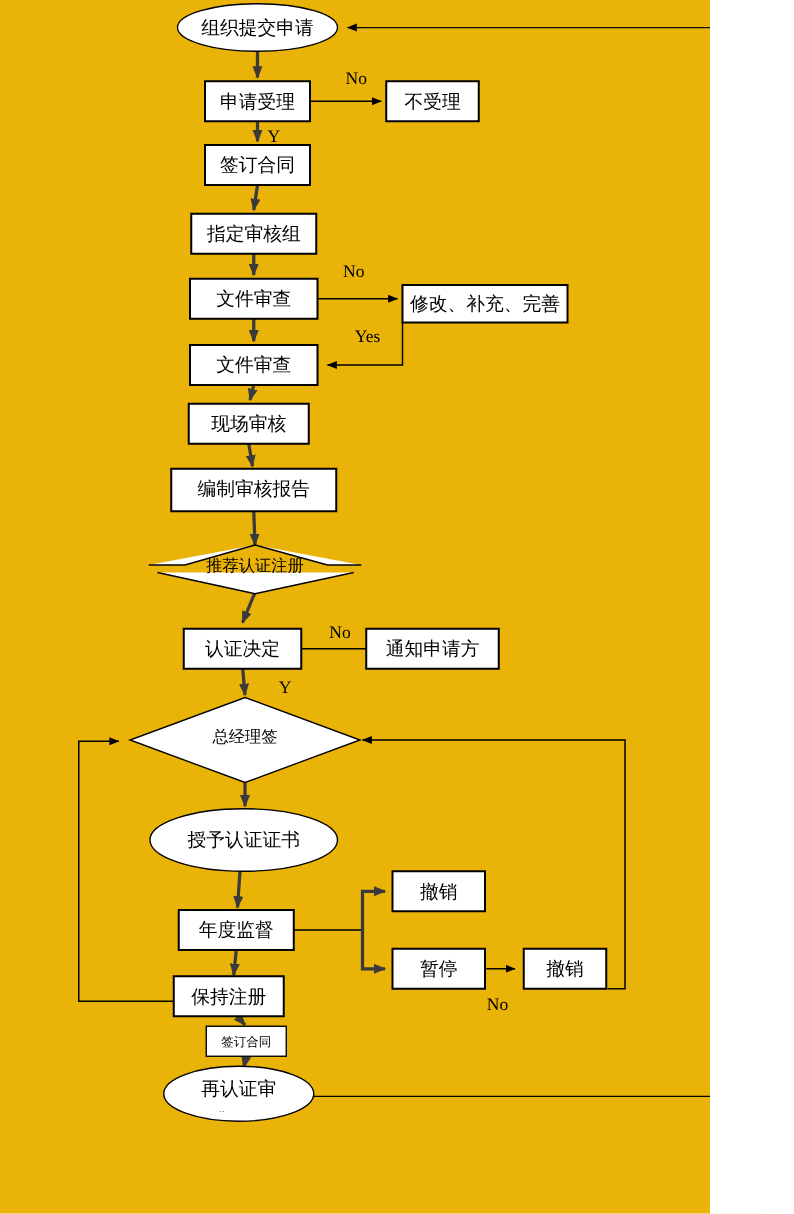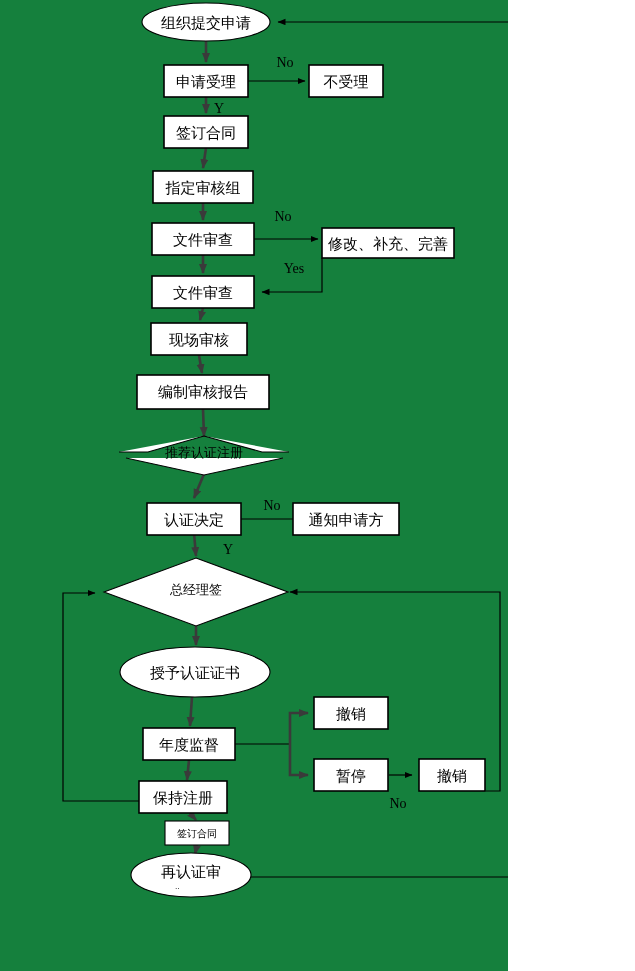--- a/index.html
+++ b/index.html
@@ -6,23 +6,23 @@
   html, body {
     margin: 0;
     padding: 0;
     background: #ffffff;
   }
   body {
     font-family: "Liberation Sans", "DejaVu Sans", sans-serif;
   }
   #flow-root {
     position: relative;
-    width: 508px;
+    width: 568px;
     height: 971px;
-    background: #15803d;
+    background: #eab308;
     overflow: hidden;
   }
   #flow-svg {
     position: absolute;
     left: 0;
     top: 0;
     width: 635px;
     height: 971px;
   }
   .node-text {

